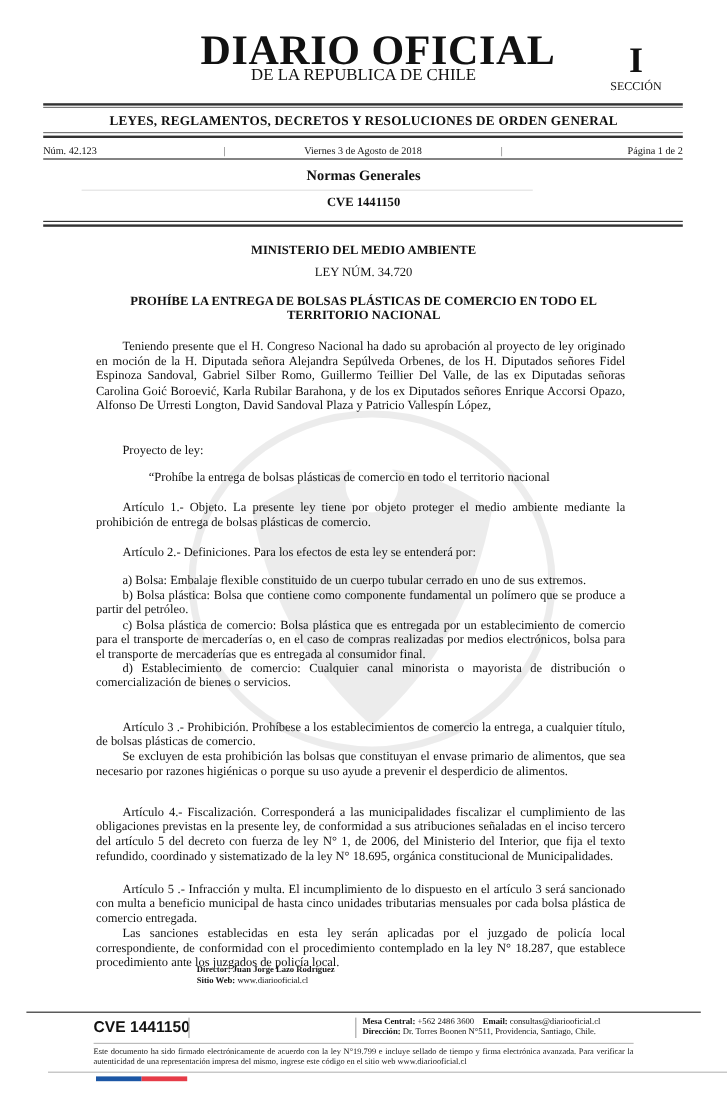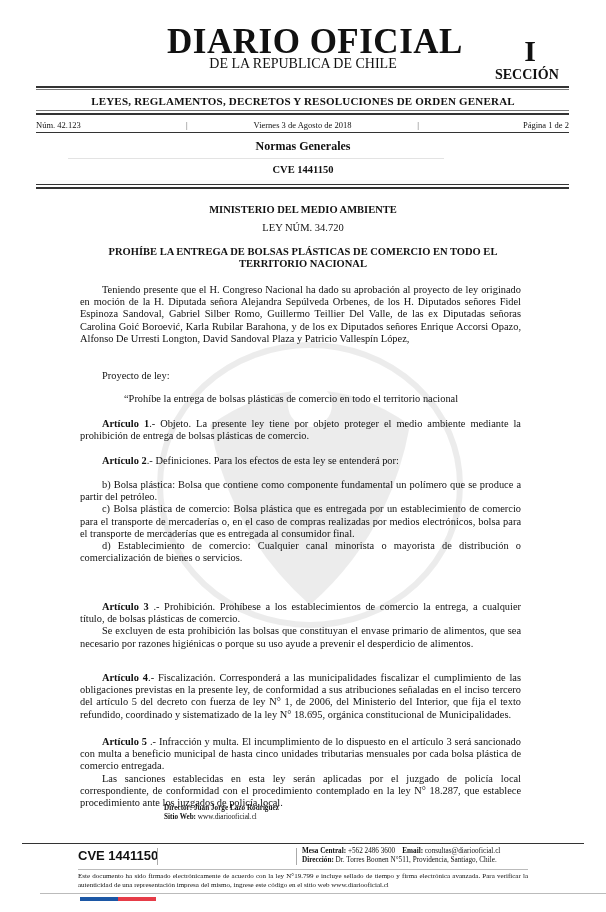--- a/index.html
+++ b/index.html
@@ -11,22 +11,22 @@
                  opacity: 0.07; pointer-events: none; }
 
     .masthead-title { position: absolute; left: 0; width: 606px; top: 24px; text-align: center;
                       font-weight: bold; font-size: 35px; letter-spacing: 0.5px; line-height: 36px; margin-left: 12px; }
     .masthead-sub { position: absolute; left: 0; width: 606px; top: 57px; text-align: center;
                     font-size: 14px; line-height: 14px; }
     .masthead-ministry { position: absolute; left: 0; width: 606px; top: 71px; text-align: center;
                          font-size: 9.5px; line-height: 11px; }
     .section-num { position: absolute; left: 500px; width: 60px; top: 36px; text-align: center;
                    font-weight: bold; font-size: 30px; line-height: 30px; }
-    .section-label { position: absolute; left: 495px; width: 70px; top: 67px; text-align: left;
-                     font-weight: bold; font-size: 14px; }
+    .section-label { position: absolute; left: 495px; width: 70px; top: 67px; text-align: center;
+                     font-weight: normal; font-size: 10px; }
 
     .rule { position: absolute; left: 36px; width: 533px; background: #333; }
     .r1 { top: 86px; height: 1.5px; }
     .r2 { top: 89px; height: 1px; background:#777; }
     .banner { position: absolute; left: 0; width: 606px; top: 95px; text-align: center;
               font-weight: bold; font-size: 11px; letter-spacing: 0.2px; }
     .r3 { top: 110px; height: 1px; background:#777; }
     .r4 { top: 113px; height: 1.5px; }
 
     .infobar { position: absolute; left: 36px; width: 533px; top: 118px; height: 14px;
@@ -48,21 +48,21 @@
     .ministry { position: absolute; left: 0; width: 606px; top: 204px; text-align: center;
                 font-weight: bold; font-size: 10.5px; }
     .ley { position: absolute; left: 0; width: 606px; top: 222px; text-align: center; font-size: 10.5px; }
     .law-title { position: absolute; left: 80px; width: 446px; top: 246px; text-align: center;
                  font-weight: bold; font-size: 10.5px; line-height: 12px; }
 
     .body-text { position: absolute; left: 80px; width: 441px; font-size: 10.4px; line-height: 12.2px;
                  text-align: justify; }
     .body-text p { margin: 0; }
     .indent { text-indent: 22px; }
-    .art-label { font-weight: bold; }
+    .art-label { font-weight: normal; }
 
     .b-intro { top: 284px; }
     .b-proyecto { top: 370px; }
     .b-quote { top: 393px; }
     .b-art1 { top: 418px; }
     .b-art2 { top: 455px; }
     .b-defs { top: 479px; }
     .b-art3 { top: 601px; }
     .b-art4 { top: 672px; }
     .b-art5 { top: 736px; }
@@ -137,20 +137,21 @@
 
   <div class="body-text b-art1">
     <p class="indent"><span class="art-label">Artículo 1</span><span>.- Objeto. La presente ley tiene por objeto proteger el medio ambiente mediante la prohibición de entrega de bolsas plásticas de comercio.</span></p>
   </div>
 
   <div class="body-text b-art2">
     <p class="indent"><span class="art-label">Artículo 2</span><span>.- Definiciones. Para los efectos de esta ley se entenderá por:</span></p>
   </div>
 
   <div class="body-text b-defs">
+    <p class="indent"><span>a) Bolsa:</span><span> Embalaje flexible constituido de un cuerpo tubular cerrado en uno de sus extremos.</span></p>
     <p class="indent"><span>b) Bolsa plástica:</span><span> Bolsa que contiene como componente fundamental un polímero que se produce a partir del petróleo.</span></p>
     <p class="indent"><span>c) Bolsa plástica de comercio:</span><span> Bolsa plástica que es entregada por un establecimiento de comercio para el transporte de mercaderías o, en el caso de compras realizadas por medios electrónicos, bolsa para el transporte de mercaderías que es entregada al consumidor final.</span></p>
     <p class="indent"><span>d) Establecimiento de comercio:</span><span> Cualquier canal minorista o mayorista de distribución o comercialización de bienes o servicios.</span></p>
   </div>
 
   <div class="body-text b-art3">
     <p class="indent"><span class="art-label">Artículo 3</span><span> .- Prohibición. Prohíbese a los establecimientos de comercio la entrega, a cualquier título, de bolsas plásticas de comercio.</span></p>
     <p class="indent">Se excluyen de esta prohibición las bolsas que constituyan el envase primario de alimentos, que sea necesario por razones higiénicas o porque su uso ayude a prevenir el desperdicio de alimentos.</p>
   </div>
 

